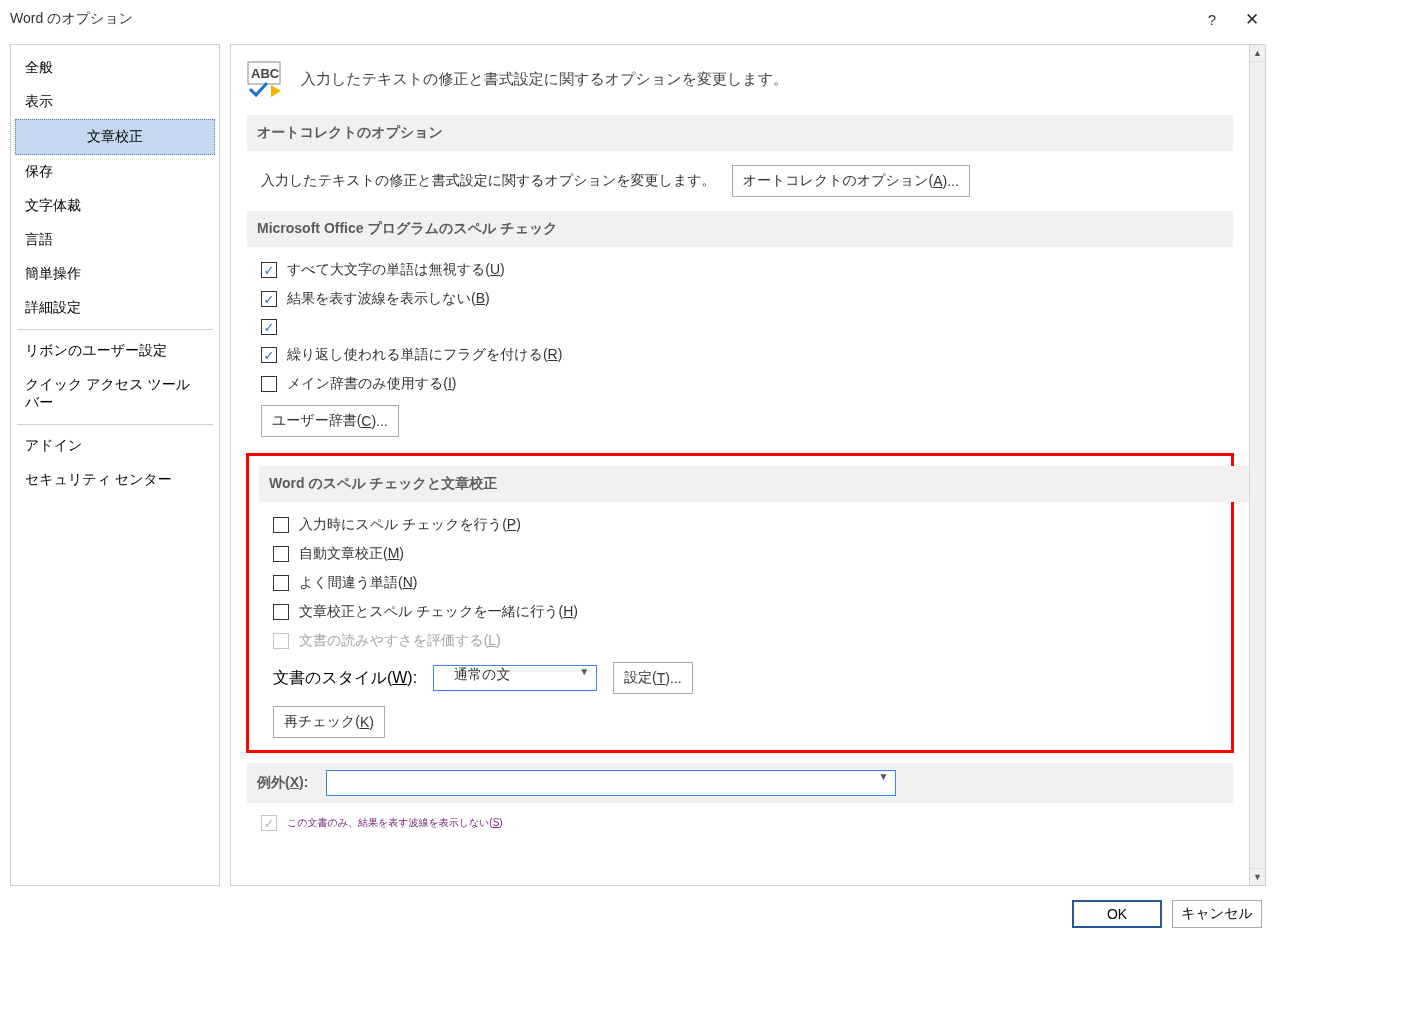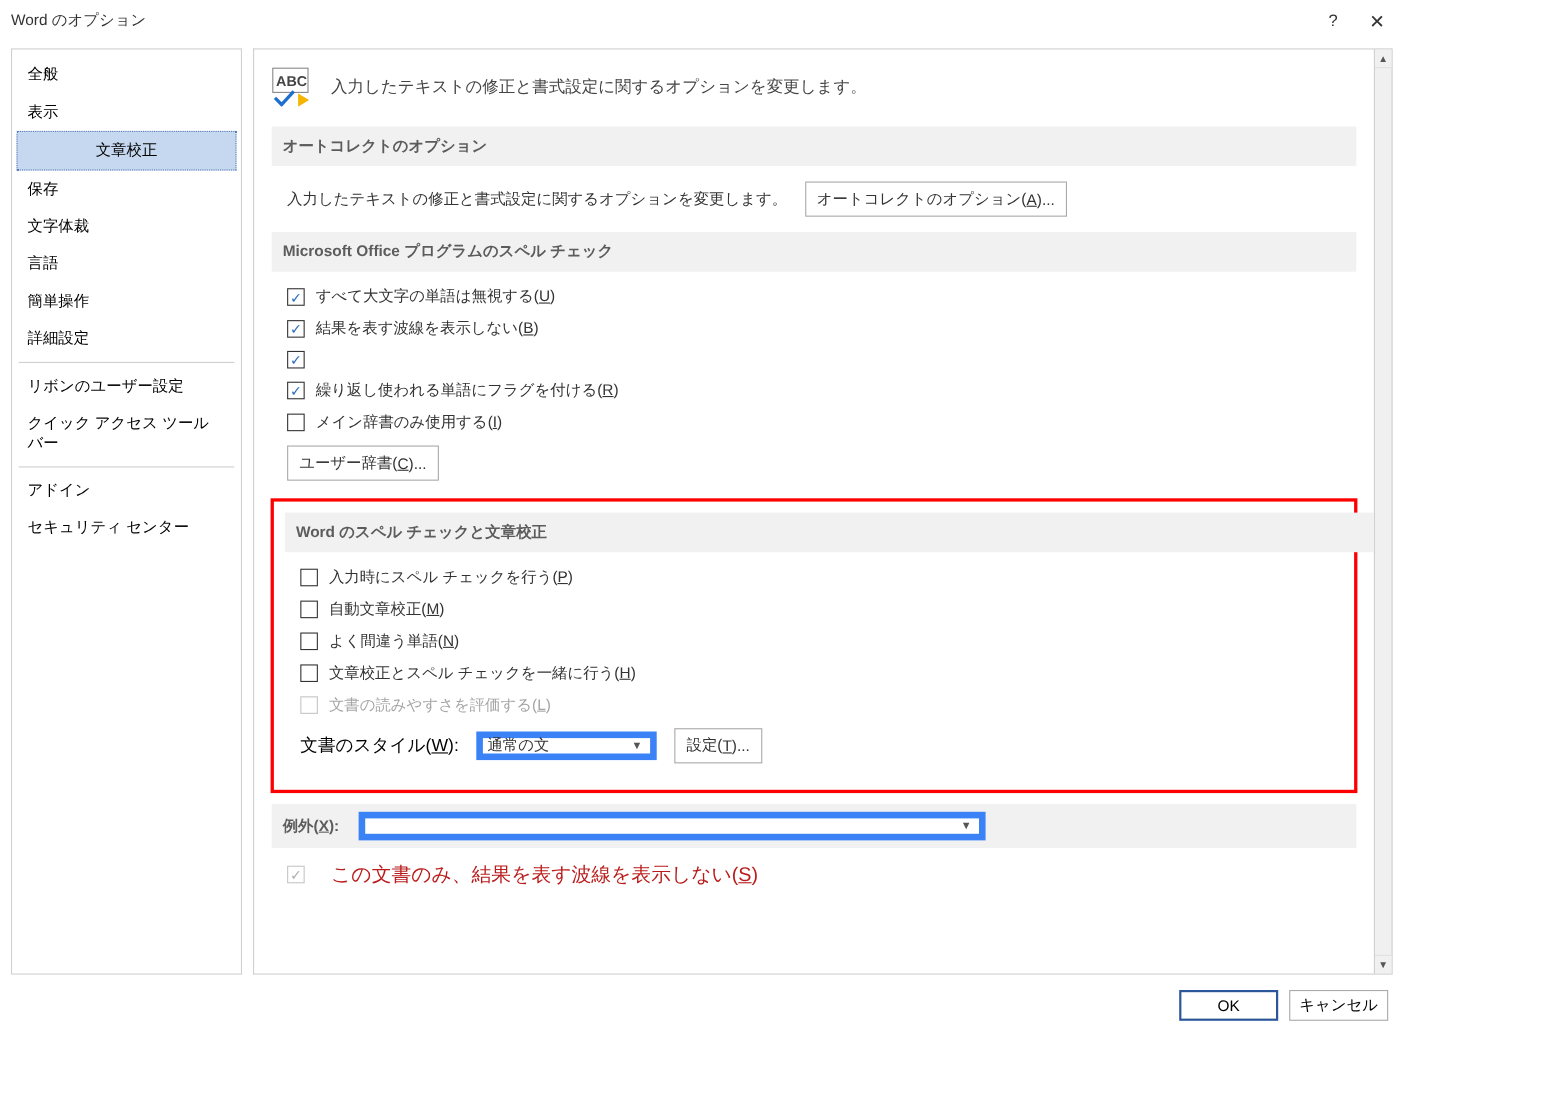--- a/index.html
+++ b/index.html
@@ -41,31 +41,31 @@
   .btn u { text-decoration: underline; }
 
   .checklist { margin: 0 0 12px 14px; }
   .check { display: flex; align-items: center; gap: 10px; margin-bottom: 11px; font-size: 14px; color: #333; }
   .check.disabled { color: #a5a5a5; }
   .check .box { width: 16px; height: 16px; border: 1px solid #333; display: inline-flex; align-items: center; justify-content: center; background: #fff; }
   .check.disabled .box { border-color: #c5c5c5; }
   .check .box.checked::after { content: "✓"; font-size: 13px; color: #2d6fbf; line-height: 1; }
   .check label u { text-decoration: underline; }
 
-  .combo { border: 6px solid #3b82f6; background: #fff; height: 26px; display: inline-flex; align-items: center; justify-content: space-between; padding: 0 4px 0 4px; font-size: 14px; color: #333; }
+  .combo { border: 1px solid #3b82f6; background: #fff; height: 26px; display: inline-flex; justify-content: space-between; padding: 0 4px 0 20px; font-size: 14px; color: #333; }
   .combo .caret { width: 16px; text-align: center; font-size: 10px; color: #555; }
   .combo.wide { width: 570px; }
   .combo.mid { width: 164px; }
 
   .highlight { border: 3px solid #ff0000; padding: 10px 10px 12px 10px; margin: 0 -1px 10px -1px; }
 
   .exceptions-row { background: #f1f1f1; padding: 7px 10px; display: flex; align-items: center; gap: 18px; margin-bottom: 12px; }
   .exceptions-row .seclabel { color: #5c5c5c; font-weight: bold; font-size: 14px; }
 
-  .cutoff-check { margin-left: 14px; display: flex; align-items: center; gap: 24px; color: #b91c1c; font-size: 18px; }
+  .cutoff-check { margin-left: 14px; display: flex; align-items: center; gap: 10px; color: #701a75; font-size: 10px; }
   .cutoff-check .box { width: 16px; height: 16px; border: 1px solid #c5c5c5; display:inline-flex; align-items:center; justify-content:center;}
   .cutoff-check .box.checked::after { content:"✓"; font-size:13px; color:#b0b0b0; }
 
   .footer { height: 48px; display: flex; align-items: center; justify-content: flex-end; gap: 10px; padding: 0 14px; }
   .footer .fbtn { width: 90px; height: 28px; border: 1px solid #a9a9a9; background: #fff; font-size: 14px; display: inline-flex; align-items: center; justify-content: center; }
   .footer .fbtn.primary { border: 2px solid #2b579a; }
 
   .inline-controls { display:flex; align-items:center; gap:16px; margin: 4px 0 12px 14px; }
 </style>
 </head>
@@ -187,20 +187,27 @@
               <span class="combo mid">
                 <span>通常の文</span>
                   <span class="caret">▼</span>
               </span>
               <span class="btn">
                 <span>設定(</span>
                   <u>T</u>
                   <span>)...</span>
               </span>
             </div>
+            <div style="margin-left:14px;">
+              <span class="btn">
+                <span>再チェック(</span>
+                  <u>K</u>
+                  <span>)</span>
+              </span>
+            </div>
           </div>
 
           <div class="exceptions-row">
             <span class="seclabel">
               <span>例外(</span><u>X</u><span>):</span>
             </span>
             <span class="combo wide">
               <span></span>
                 <span class="caret">▼</span>
             </span>

